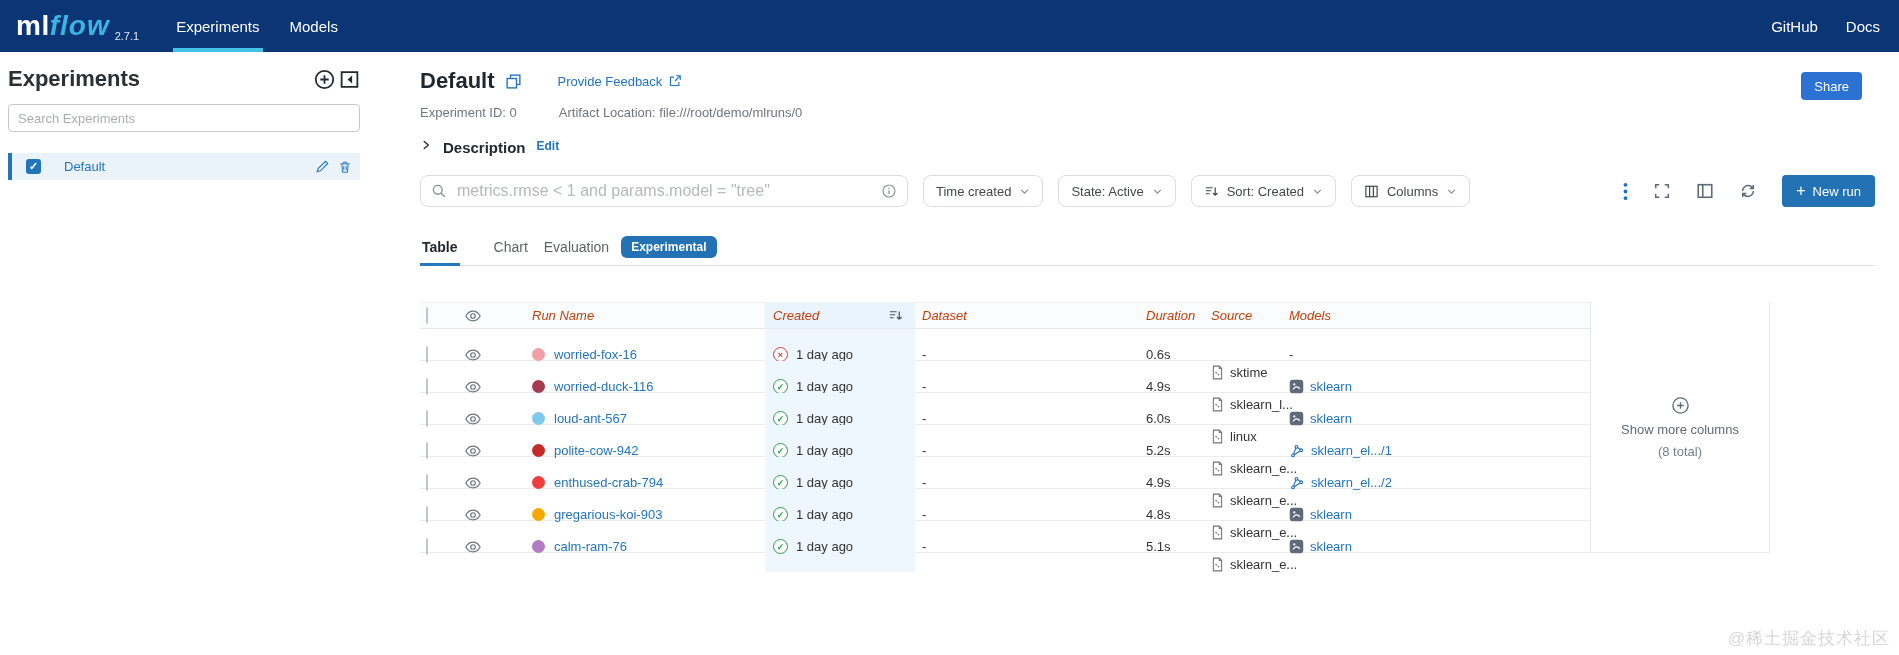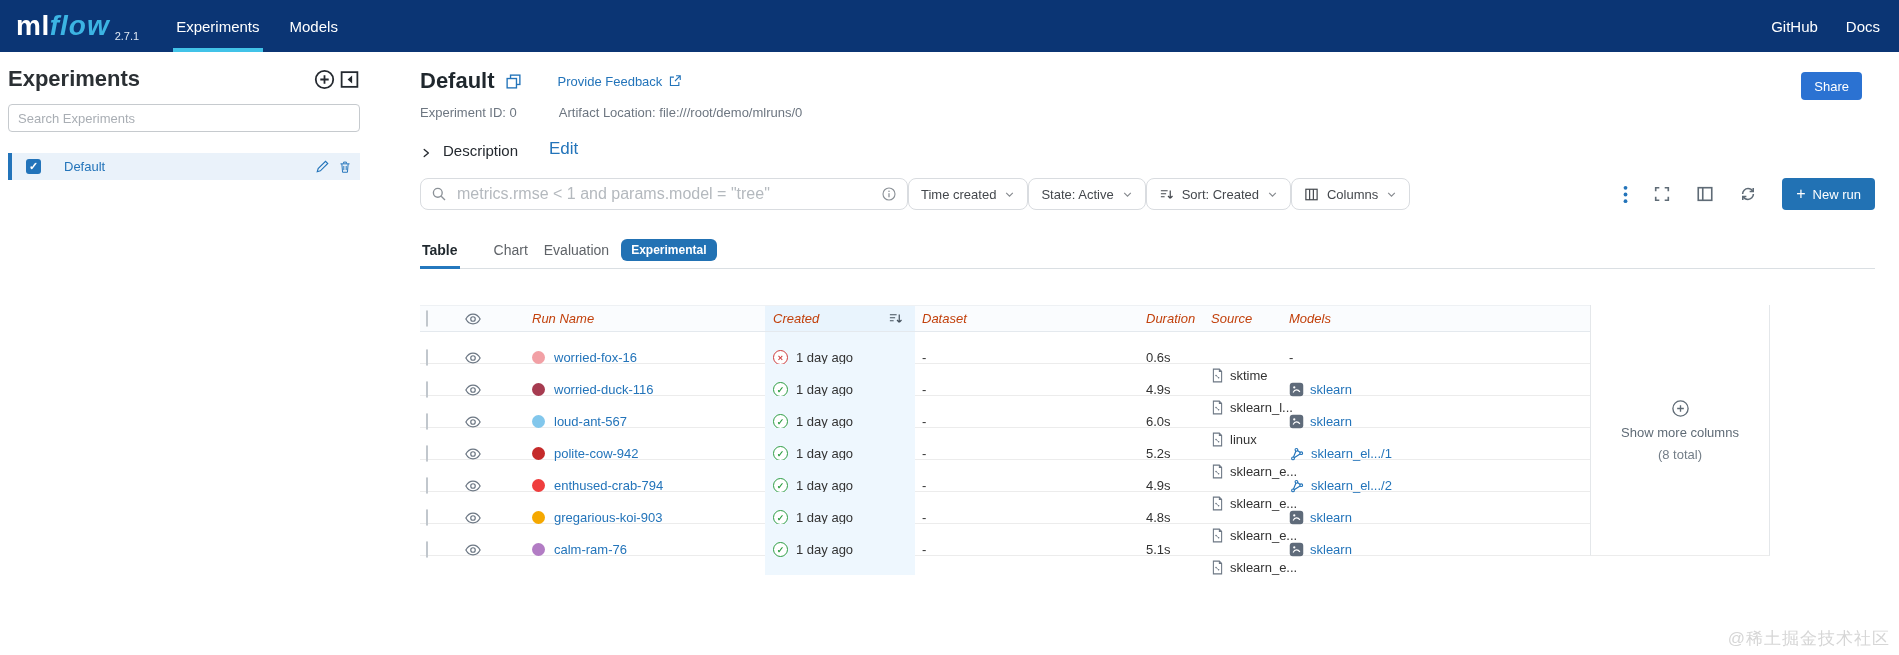--- a/index.html
+++ b/index.html
@@ -39,31 +39,31 @@
   .exp-item .icon-btn { color:#2374ba; margin-left:8px; }
 
   
   .main { flex:1; padding:16px 24px 0 52px; position:relative; }
   .title-row { display:flex; align-items:center; }
   .page-title { font-size:22px; font-weight:bold; color:#1f272d; }
   .copy-btn { color:#2374ba; margin-left:10px; }
   .feedback { display:flex; align-items:center; gap:6px; margin-left:36px; color:#2374ba; font-size:13px; cursor:pointer; }
   .share-btn { position:absolute; top:20px; right:37px; height:28px; padding:0 13px; background:#2b72d2; border:none; border-radius:4px; color:#fff; font-size:13px; font-family:"Liberation Sans",sans-serif; cursor:pointer; }
   .meta-row { display:flex; gap:42px; margin-top:11px; font-size:13px; color:#6d7681; }
-  .desc-row { display:flex; align-items:flex-end; gap:11px; margin-top:19px; }
+  .desc-row { display:flex; align-items:flex-start; gap:11px; margin-top:19px;font-weight:bold; }
   .desc-chevron { color:#24292f; }
   .desc-label { font-size:15px; color:#24292f; }
-  .desc-edit { font-size:17px; color:#2374ba; cursor:pointer;margin-left:20px; }
+  .desc-edit { font-size:12px; color:#2374ba; cursor:pointer; }
 
   
   .controls { display:flex; align-items:center; margin-top:19px; }
   .search-box { width:488px; height:32px; border:1px solid #d9dce0; border-radius:8px; display:flex; align-items:center; padding:0 10px; gap:8px; color:#8b9197; }
   .search-box input { flex:1; border:none; outline:none; font-size:16px; font-family:"Liberation Sans",sans-serif; color:#333; background:transparent; }
   .search-box input::placeholder { color:#b4b9be; }
-  .filter-btn { height:32px; padding:0 12px; border:1px solid #d9dce0; border-radius:8px; background:#fff; display:flex; align-items:center; gap:8px; font-size:13px; color:#44484d; cursor:pointer; }
+  .filter-btn { height:32px; margin-left:15px; padding:0 12px; border:1px solid #d9dce0; border-radius:8px; background:#fff; display:flex; align-items:center; gap:8px; font-size:13px; color:#44484d; cursor:pointer; }
   .filter-btn .chev { color:#85898e; }
   .controls-right { margin-left:auto; display:flex; align-items:center; gap:25px; }
   .ctrl-icon { color:#5f6b76; cursor:pointer; }
   .ctrl-icon.blue { color:#2374ba; }
   .new-run-btn { height:32px; padding:0 14px; background:#2272b4; border:none; border-radius:4px; color:#fff; font-size:13px; font-family:"Liberation Sans",sans-serif; display:flex; align-items:center; gap:7px; cursor:pointer; }
   .new-run-btn .plus { font-size:16px; line-height:1; }
 
   
   .tabs-row { display:flex; align-items:center; gap:32px; margin-top:25px; border-bottom:1px solid #dadfe3; }
   .vtab { font-size:14px; color:#5f6368; padding:7px 2px 10px 2px; cursor:pointer; position:relative; }

